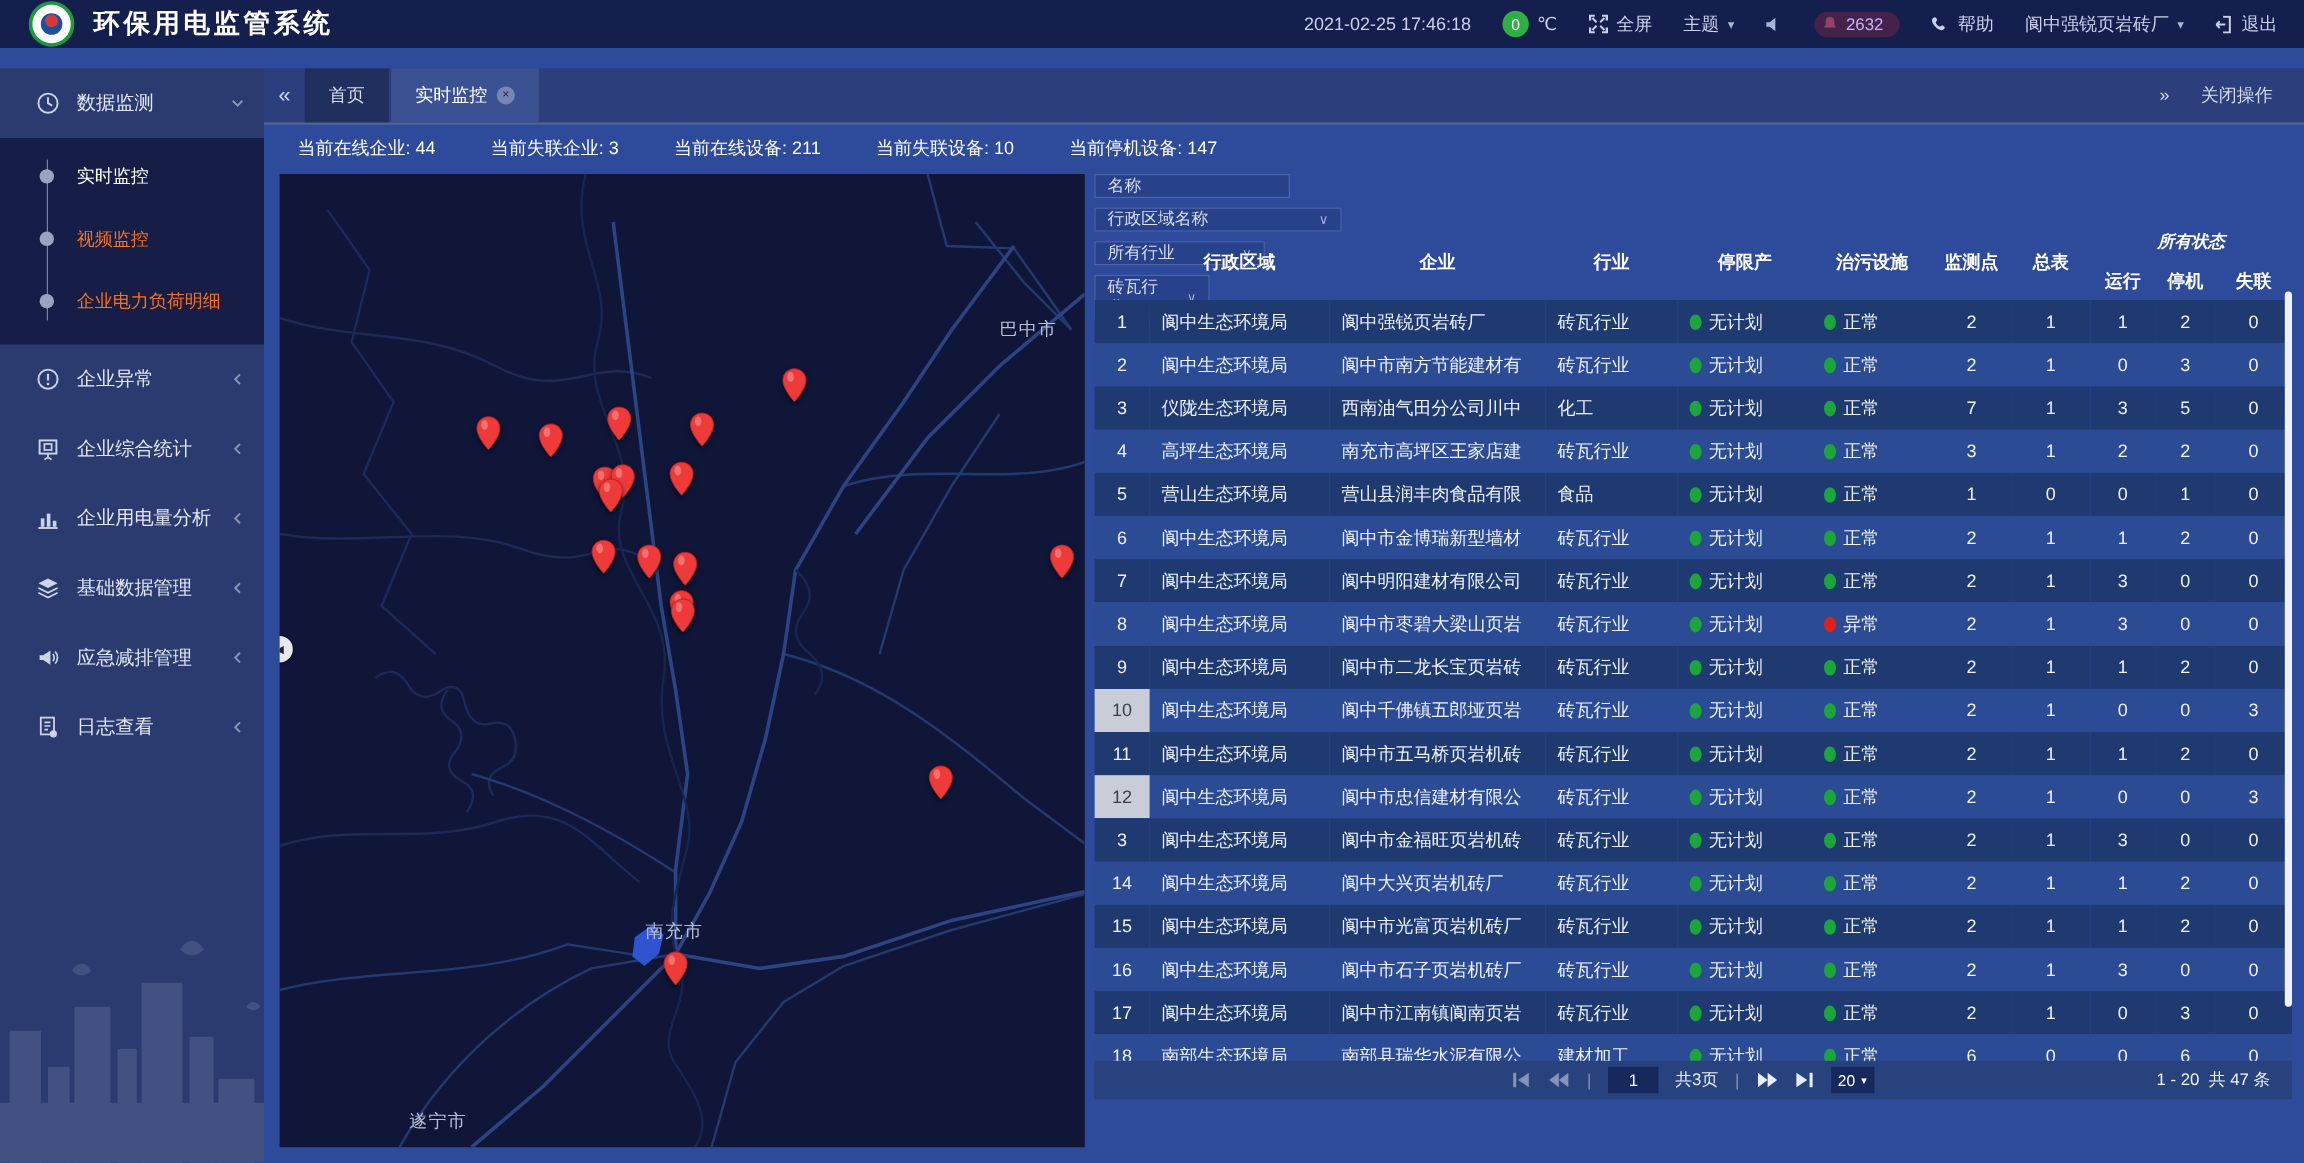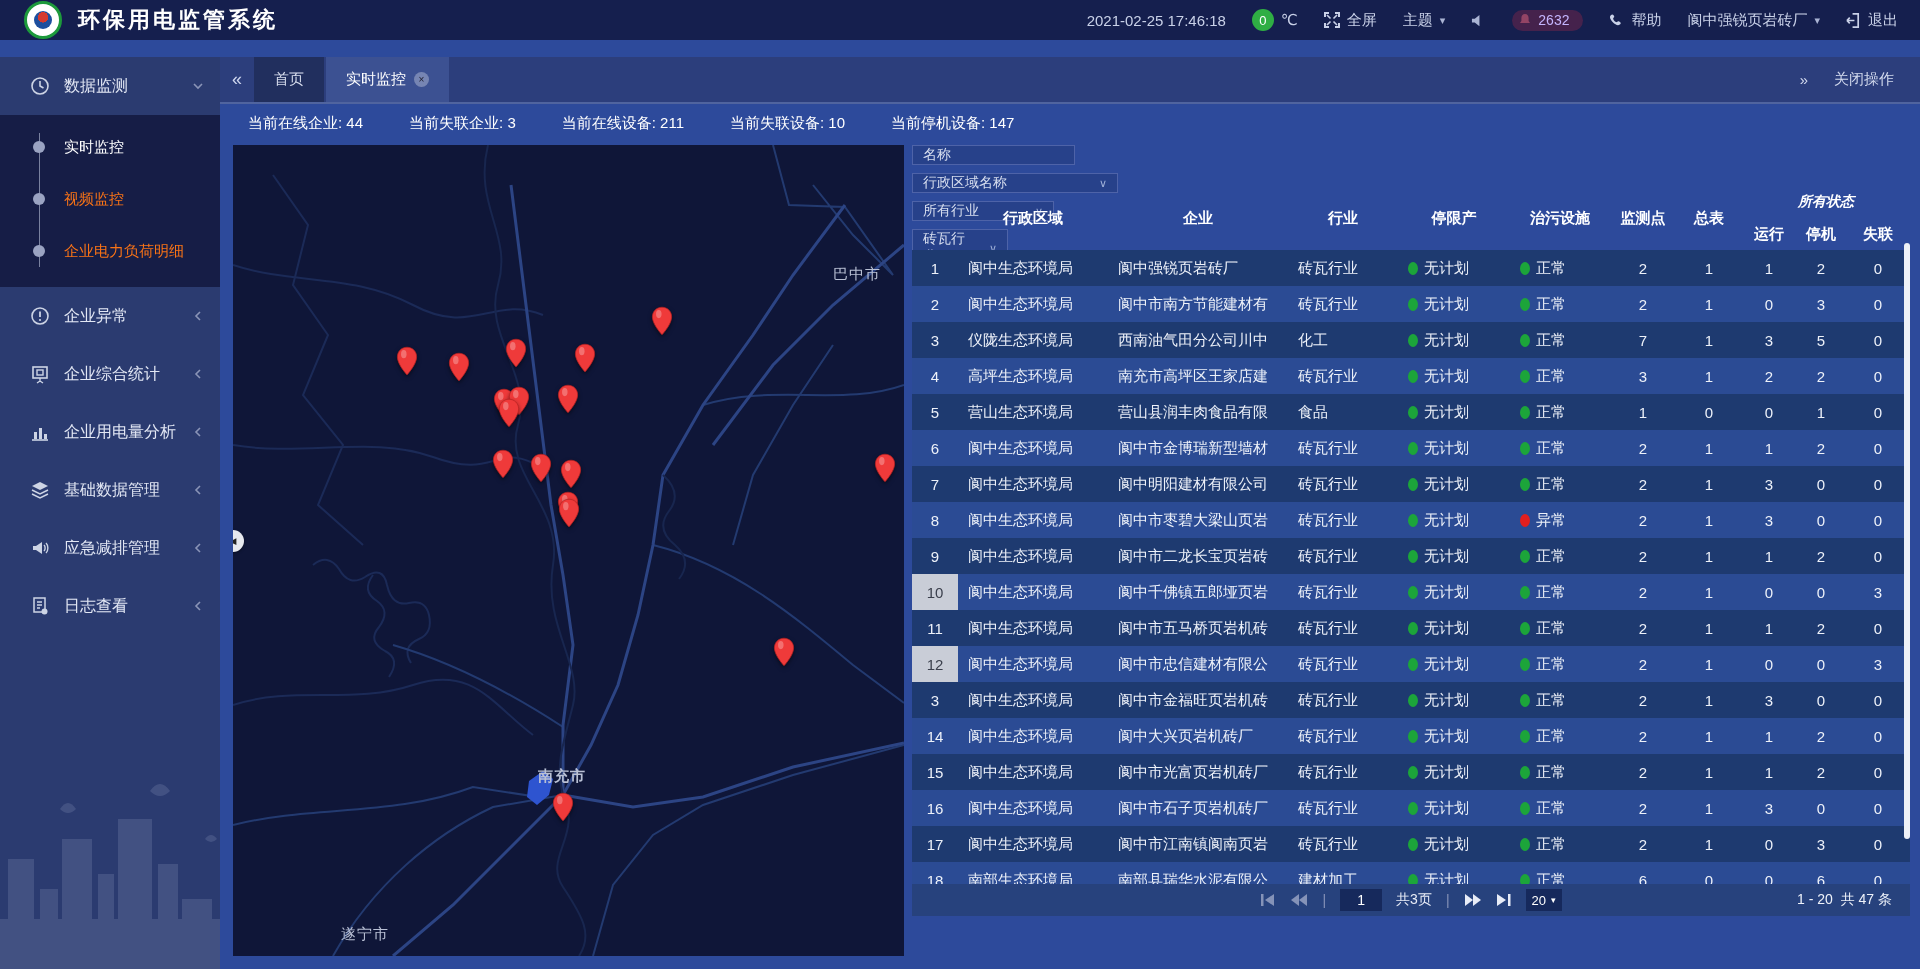--- a/index.html
+++ b/index.html
@@ -439,21 +439,21 @@
             <path d="M12 1C6 1 1.5 5.6 1.5 11.5 C1.5 20 12 31 12 31 S22.5 20 22.5 11.5 C22.5 5.6 18 1 12 1 Z" fill="#ef3a3a" stroke="#b92222" stroke-width="0.8"></path>
             <ellipse cx="8.5" cy="8.5" rx="3" ry="4.5" fill="rgba(255,255,255,0.28)"></ellipse>
           </svg></div>
         <div class="pin" style="left: 319px; top: 647px;"><svg width="22" height="30" viewBox="0 0 24 32">
             <path d="M12 1C6 1 1.5 5.6 1.5 11.5 C1.5 20 12 31 12 31 S22.5 20 22.5 11.5 C22.5 5.6 18 1 12 1 Z" fill="#ef3a3a" stroke="#b92222" stroke-width="0.8"></path>
             <ellipse cx="8.5" cy="8.5" rx="3" ry="4.5" fill="rgba(255,255,255,0.28)"></ellipse>
           </svg></div>
       </div>
 
     <div class="city-label" style="left:600px;top:100px;margin-top:20px;">巴中市</div>
-    <div class="city-label" style="left:305px;top:622px;font-weight:bold;">南充市</div>
+    <div class="city-label" style="left:305px;top:622px;">南充市</div>
     <div class="city-label" style="left:108px;top:780px;">遂宁市</div>
 
     <div class="map-handle">◀</div>
   </div>
 
   <div class="panel">
 
     <div class="filterbar">
       <div class="f-field f-input">
         <span>名称</span>

